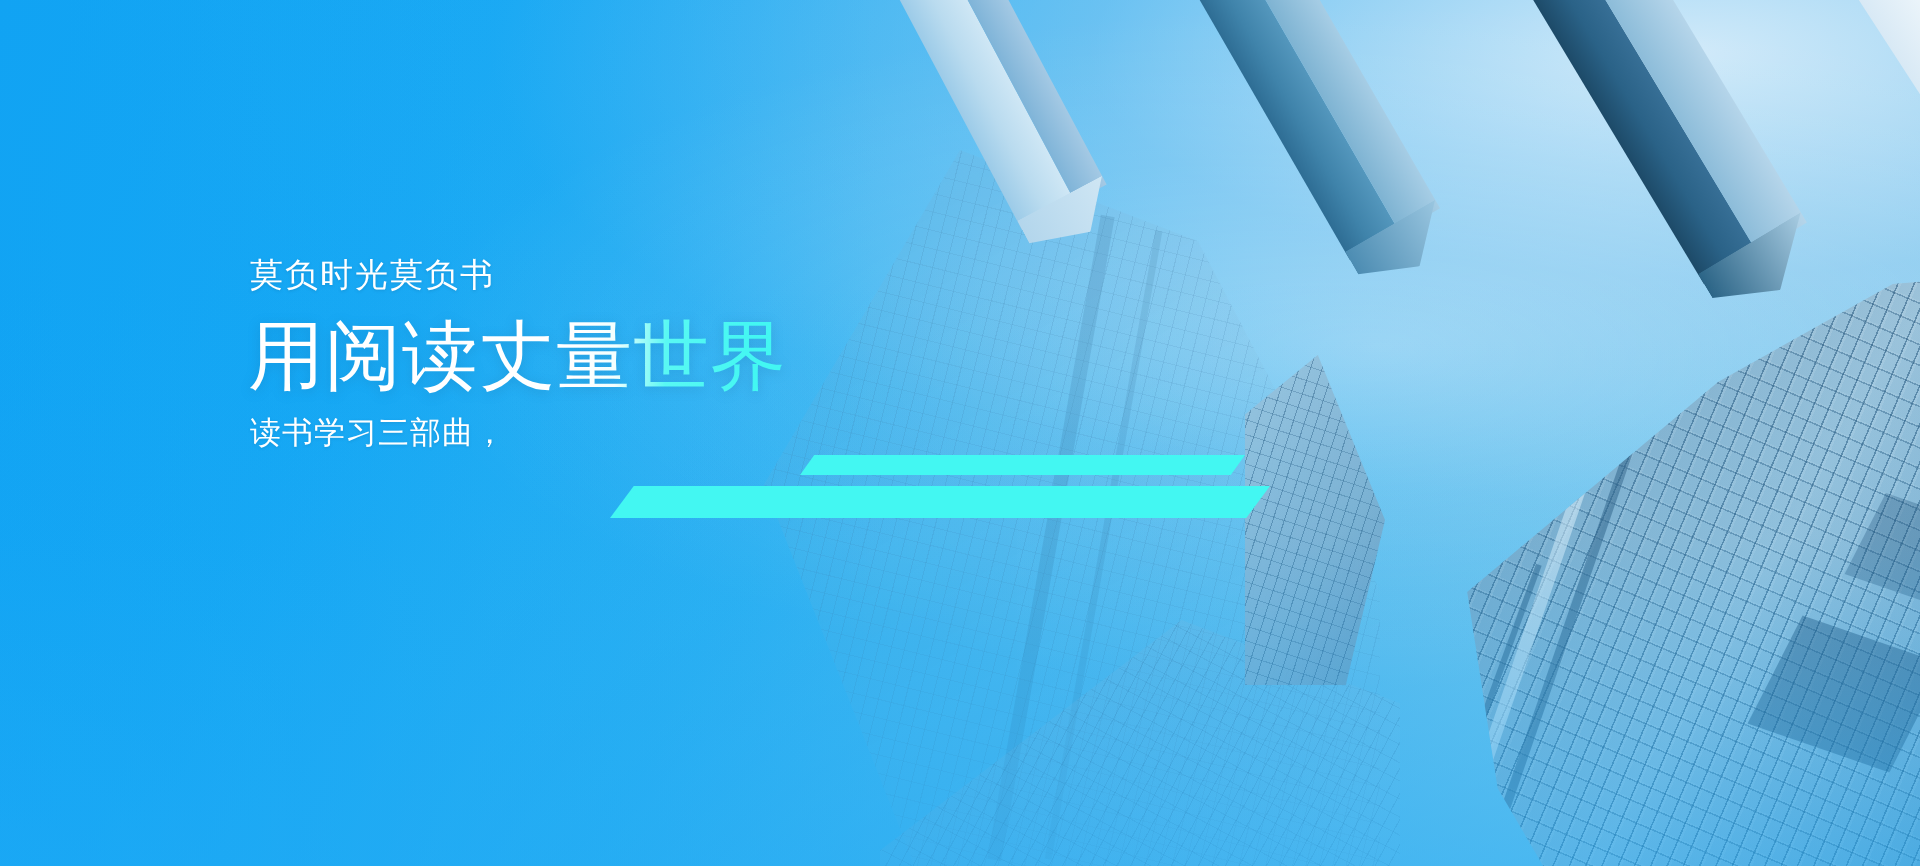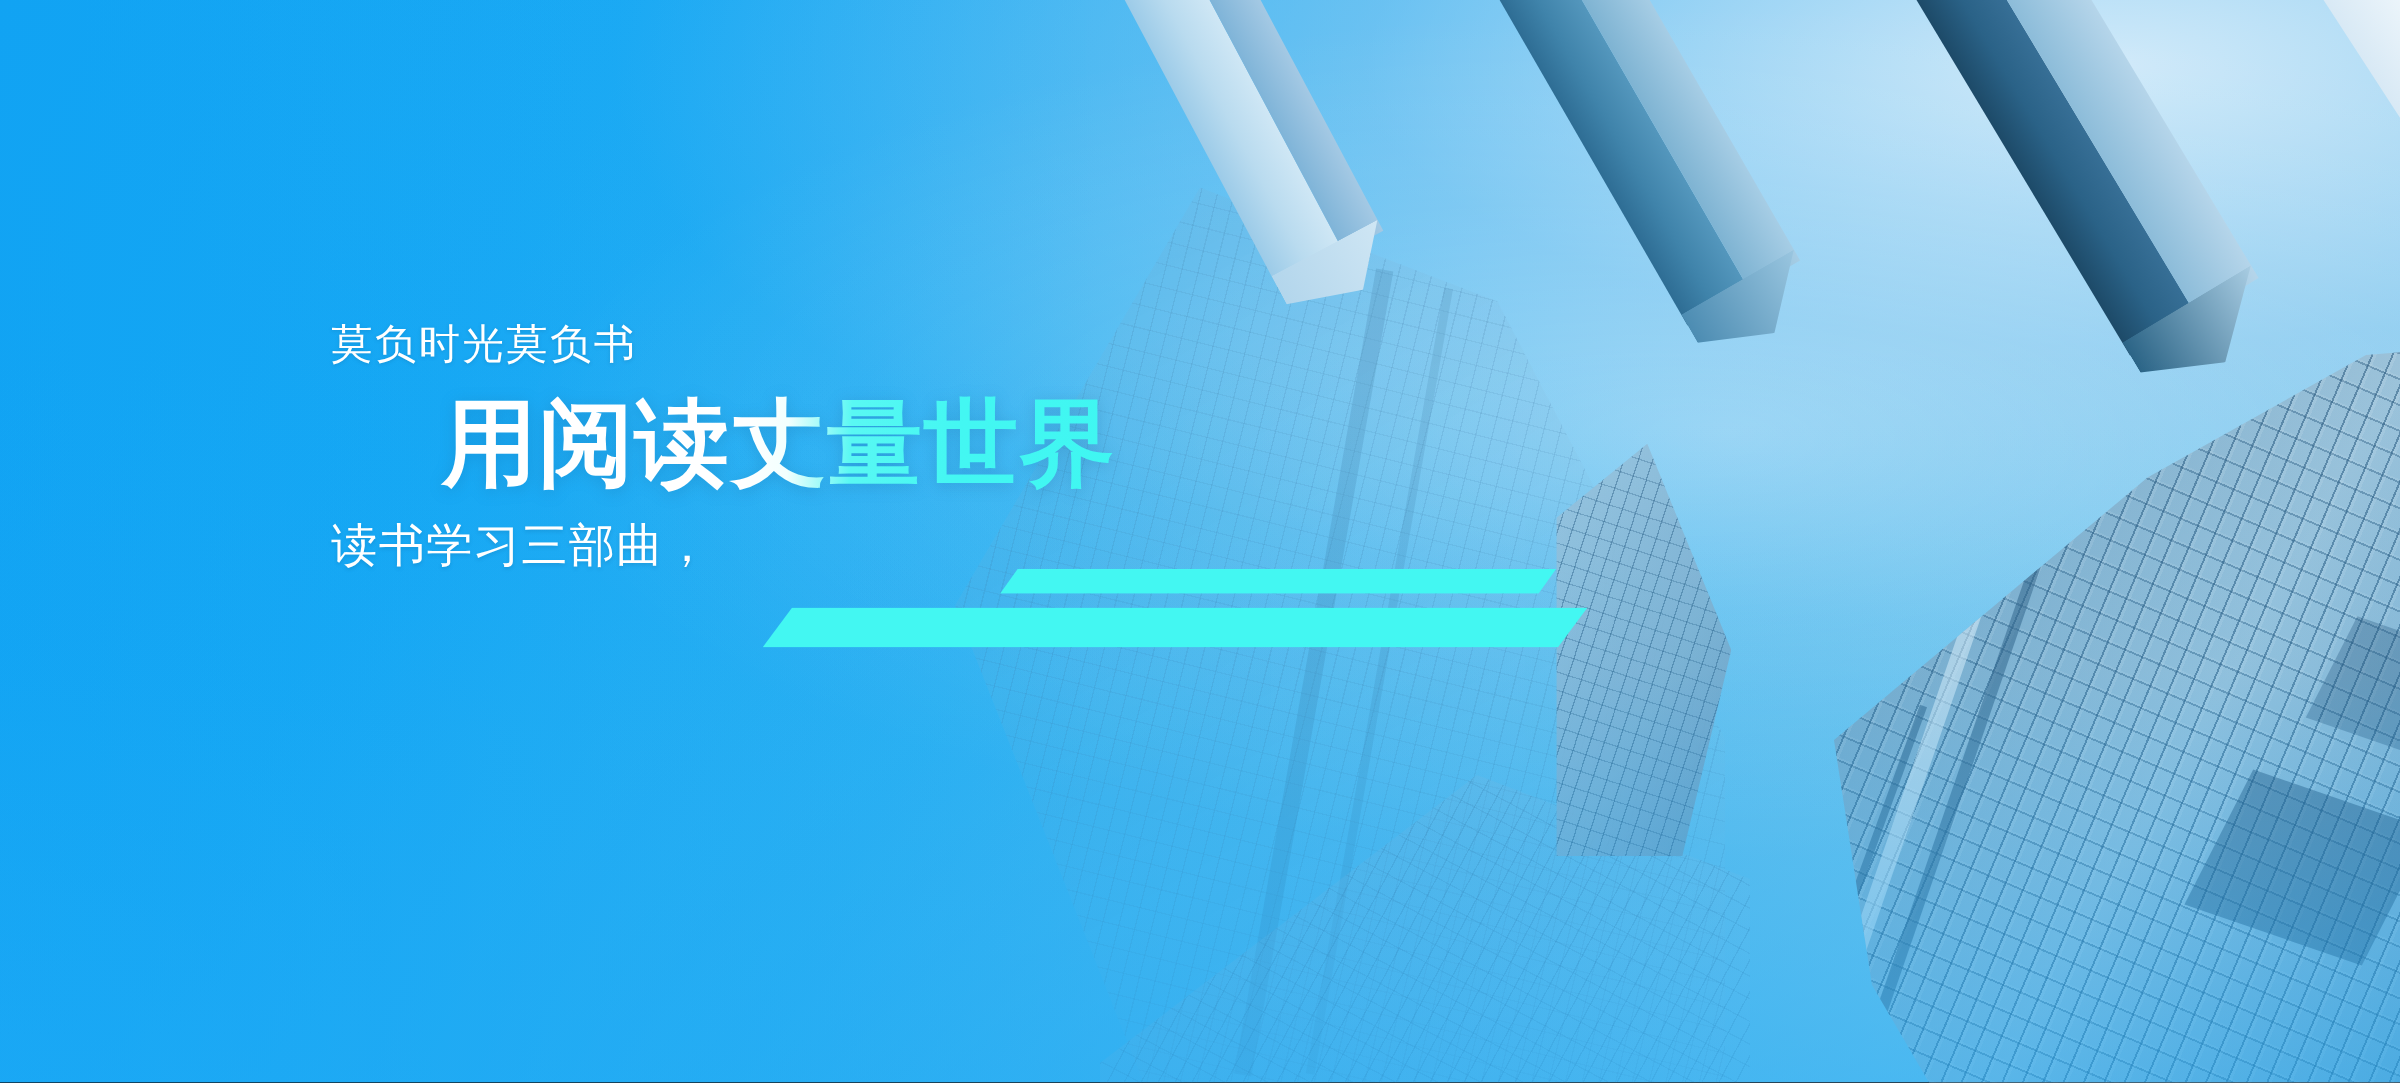--- a/index.html
+++ b/index.html
@@ -104,37 +104,36 @@
   }
 
   
   .bar{position:absolute;}
   #bar-top{left:800px;top:455px;width:445px;height:20px;
       background:#43F7F2;clip-path:polygon(3.2% 0,100% 0,96.8% 100%,0 100%);}
   #bar-bottom{left:610px;top:486px;width:660px;height:32px;
       background:#43F7F2;clip-path:polygon(3.6% 0,100% 0,96.4% 100%,0 100%);}
 
   
-  #copy{position:absolute;left:263px;top:258px;width:720px;}
+  #copy{position:absolute;left:248px;top:258px;width:720px;}
   #eyebrow{
     font-size:33px;line-height:1;color:#ffffff;letter-spacing:2px;
     font-weight:400;margin:0 0 26px 2px;
     text-shadow:0 1px 3px rgba(20,90,140,0.25);
   }
   #headline{
-    font-size:76px;line-height:1.02;font-weight:bold;letter-spacing:1px;
+    font-size:76px;line-height:1.02;font-weight:normal;letter-spacing:1px;
     margin:0 0 16px 0;white-space:nowrap;
     background:linear-gradient(92deg,#ffffff 0%,#ffffff 46%,#f2fffe 51%,#59F8F3 58%,#43F7F2 70%,#3DF6F1 100%);
     -webkit-background-clip:text;background-clip:text;
     -webkit-text-fill-color:transparent;color:transparent;
     filter:drop-shadow(0 2px 6px rgba(15,85,135,0.22));
-    text-align:center;
   }
   .sub-line{
-    font-size:37px;line-height:1.42;color:#ffffff;font-weight:400;
+    font-size:31px;line-height:1.42;color:#ffffff;font-weight:400;
     letter-spacing:1px;margin:0 0 2px 2px;white-space:nowrap;
     text-shadow:0 1px 3px rgba(20,90,140,0.22);
   }
 </style>
 </head>
 <body>
 
 <div id="stage">
 
   <div class="glow-a"></div>

